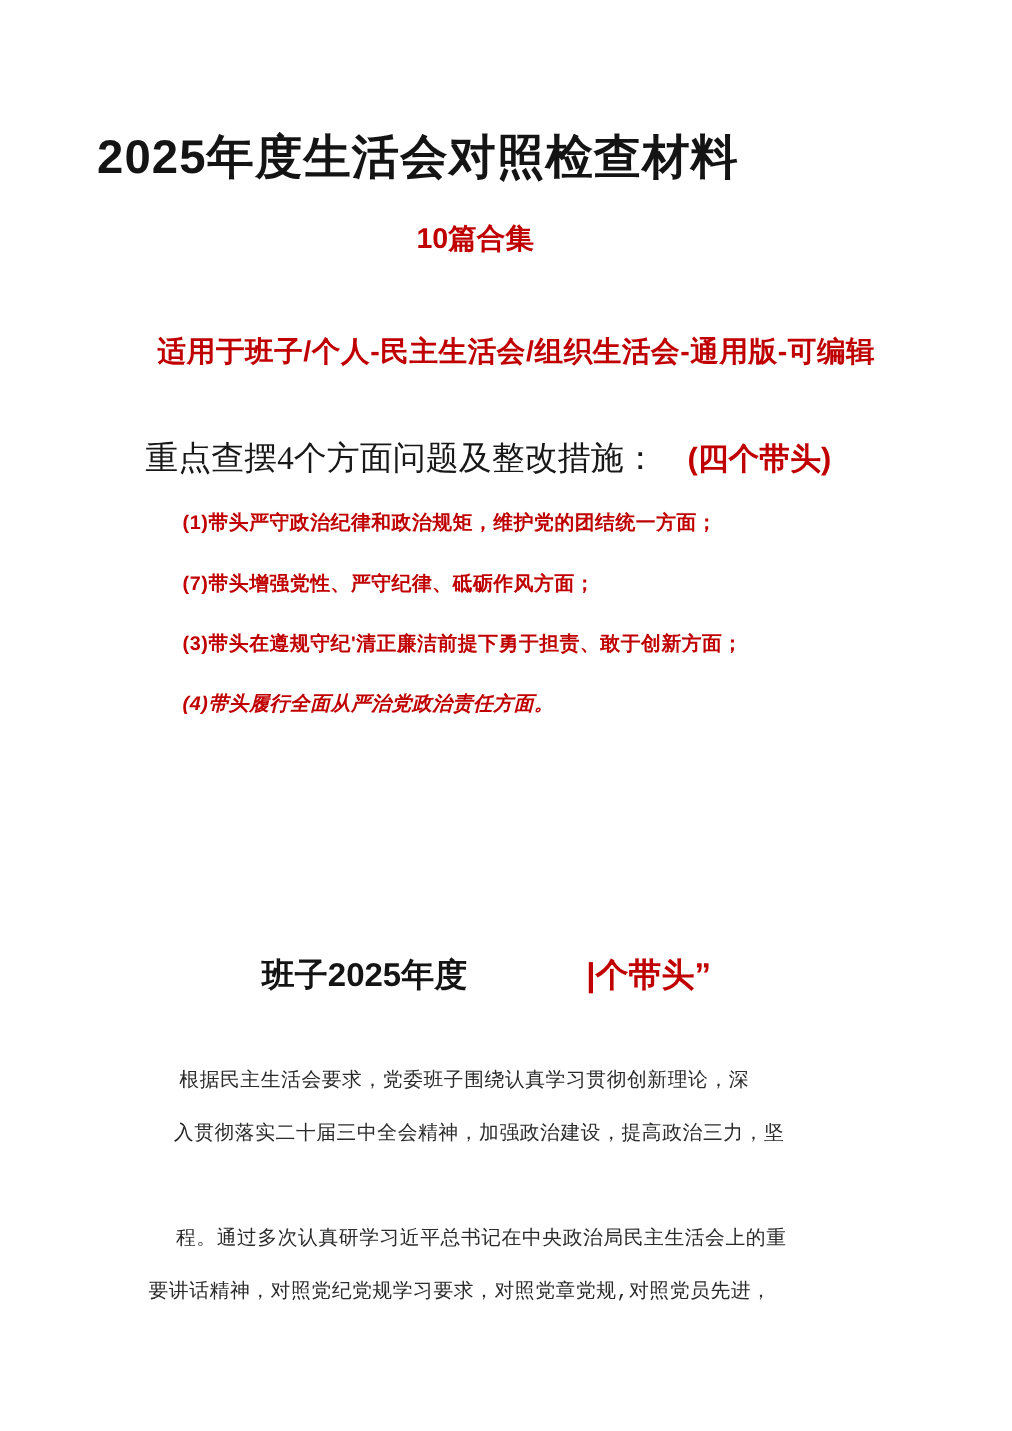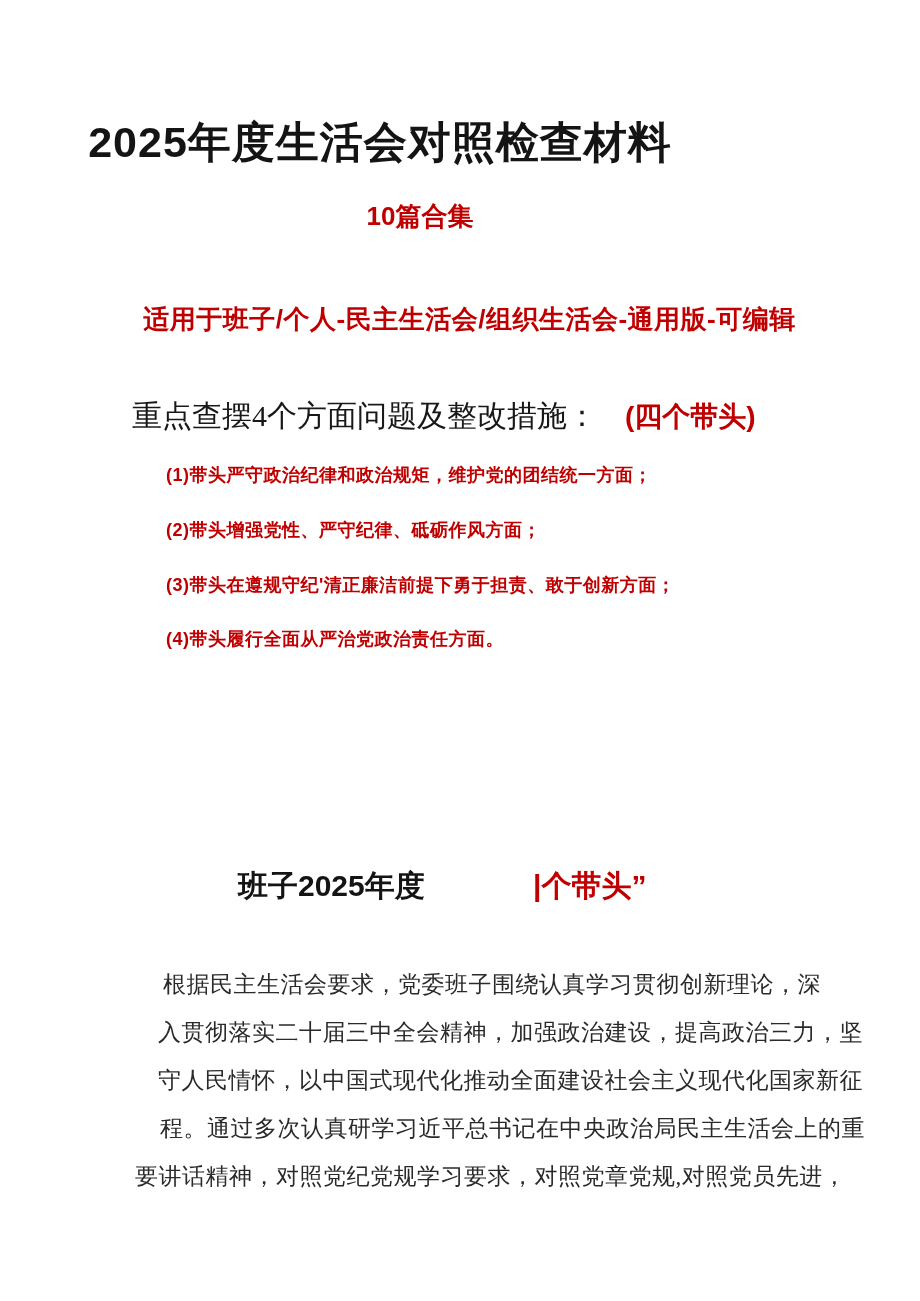--- a/index.html
+++ b/index.html
@@ -18,21 +18,21 @@
     position: absolute;
     top: 114px; left: 0; width: 760px;
     text-align: center;
     font-size: 43px;
     font-weight: 600;
     letter-spacing: 1px;
     color: #141414;
   }
   .collection-badge {
     position: absolute;
-    top: 199px; left: 0; width: 840px;
+    top: 199px; left: 12px; width: 840px;
     text-align: center;
     font-size: 26px;
     font-weight: 700;
     color: var(--red);
   }
   .applicability {
     position: absolute;
     top: 302px; left: 0; width: 920px;
     text-align: center;
     font-size: 26px;
@@ -62,21 +62,21 @@
     left: 166px;
     font-size: 18px;
     font-weight: 600;
     letter-spacing: 0.5px;
     color: var(--red);
     white-space: nowrap;
   }
   .aspect-1 { top: 463px; }
   .aspect-2 { top: 518px; }
   .aspect-3 { top: 573px; }
-  .aspect-4 { top: 627px; }
+  .aspect-4 { top: 627px; font-style: italic; }
   
   .article-heading-line1 {
     position: absolute;
     top: 866px; left: 0; width: 920px;
     font-size: 30px;
     font-weight: 600;
     color: #141414;
     white-space: nowrap;
   }
   .article-heading-line1 .black-part { position: absolute; left: 238px; }
@@ -84,22 +84,22 @@
   .article-heading-line2 {
     position: absolute;
     top: 913px; left: 327px;
     font-size: 30px;
     font-weight: 600;
     color: #141414;
     white-space: nowrap;
   }
   .body-line {
     position: absolute;
-    font-family: Liberation Serif, serif;
-    font-size: 23px;
+    font-family: Liberation Mono, monospace;
+    font-size: 18px;
     color: #2a2a2a;
     letter-spacing: 0.5px;
     white-space: nowrap;
   }
   .body-line-1 { top: 969px;  left: 163px; }
   .body-line-2 { top: 1017px; left: 158px; }
   .body-line-3 { top: 1065px; left: 158px; }
   .body-line-4 { top: 1113px; left: 160px; text-align: right; }
   .body-line-5 { top: 1161px; left: 135px; }
   :root { --red: #c00000; }
@@ -113,29 +113,28 @@
 
   <div class="collection-badge">10篇合集</div>
 
   <div class="applicability">适用于班子/个人-民主生活会/组织生活会-通用版-可编辑</div>
 
   <div class="key-points">
     <span>重点查摆4个方面问题及整改措施：</span><span class="red-part">(四个带头)</span>
   </div>
 
   <div class="aspect aspect-1">(1)带头严守政治纪律和政治规矩，维护党的团结统一方面；</div>
-  <div class="aspect aspect-2">(2)带头增强党性、严守纪律、砥砺作风方面；</div>
+  <div class="aspect aspect-2">(7)带头增强党性、严守纪律、砥砺作风方面；</div>
   <div class="aspect aspect-3">(3)带头在遵规守纪'清正廉洁前提下勇于担责、敢于创新方面；</div>
   <div class="aspect aspect-4">(4)带头履行全面从严治党政治责任方面。</div>
 
   <div class="article-heading-line1">
     <span class="black-part">班子2025年度</span>
     <span class="red-part">|个带头”</span>
   </div>
 
 
   <div class="body-line body-line-1">根据民主生活会要求，党委班子围绕认真学习贯彻创新理论，深</div>
   <div class="body-line body-line-2">入贯彻落实二十届三中全会精神，加强政治建设，提高政治三力，坚</div>
-  <div class="body-line body-line-3">守人民情怀，以中国式现代化推动全面建设社会主义现代化国家新征</div>
   <div class="body-line body-line-4">程。通过多次认真研学习近平总书记在中央政治局民主生活会上的重</div>
   <div class="body-line body-line-5">要讲话精神，对照党纪党规学习要求，对照党章党规,对照党员先进，</div>
 
 </div>
 
 </body></html>

